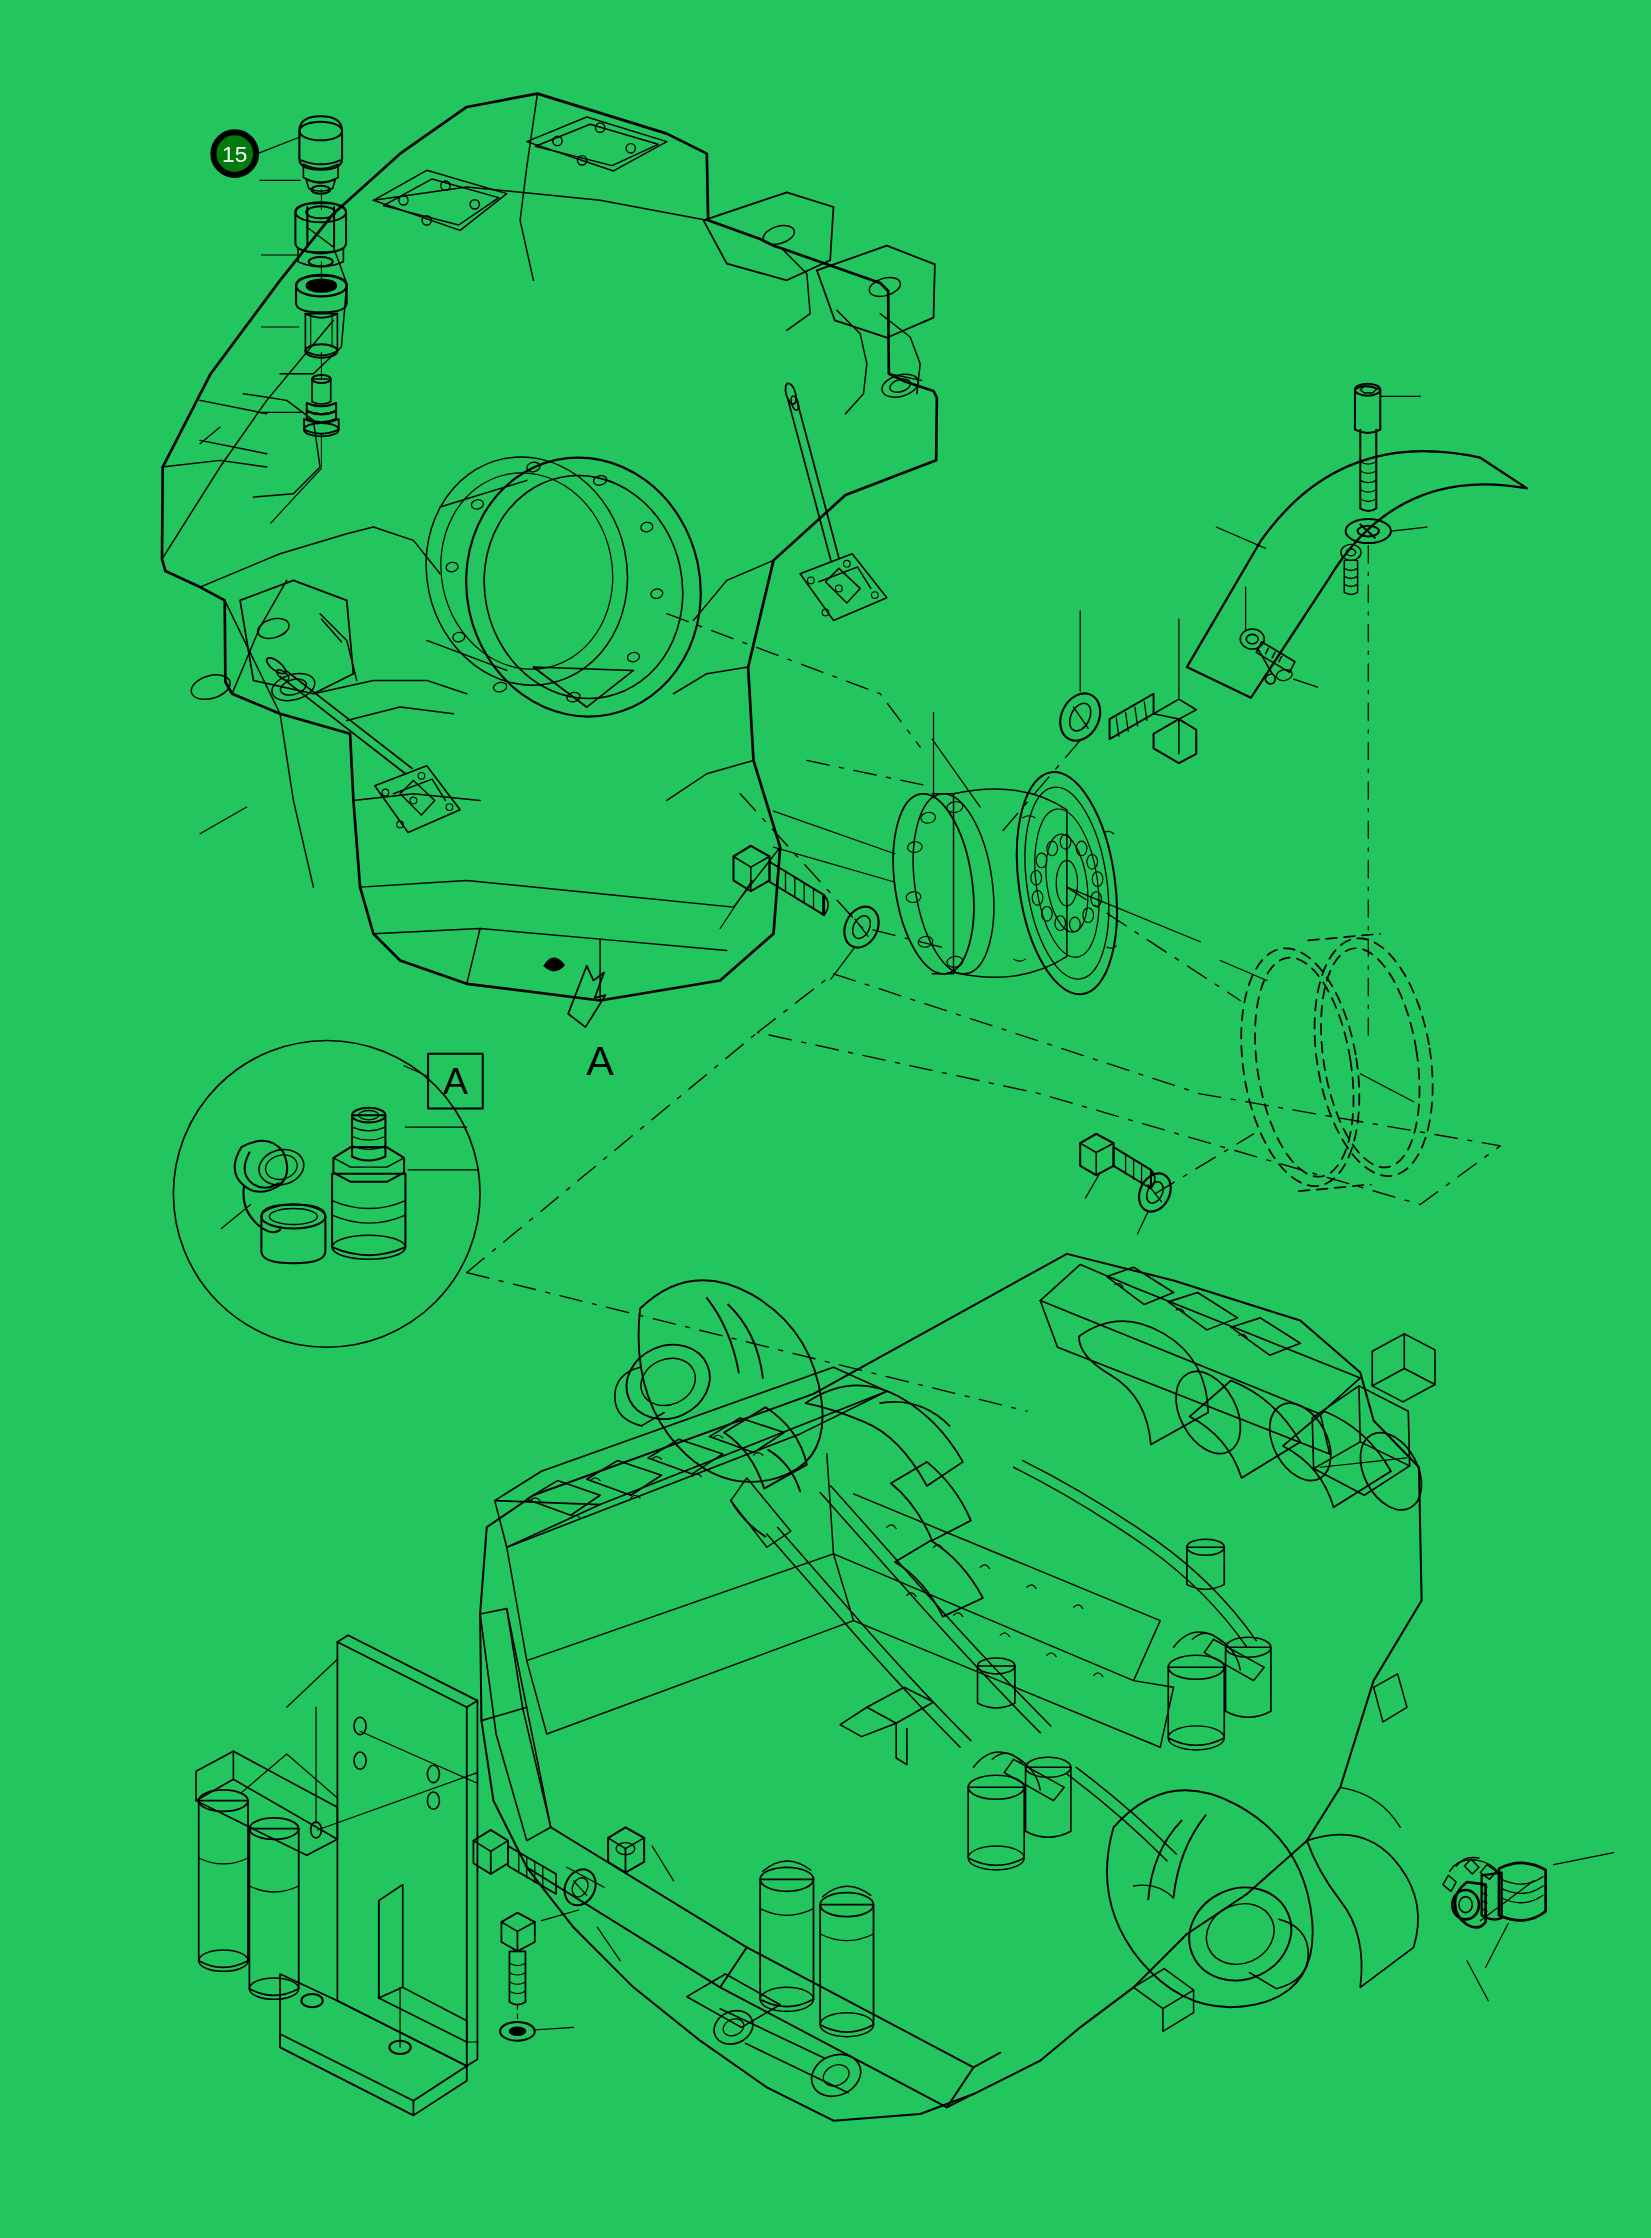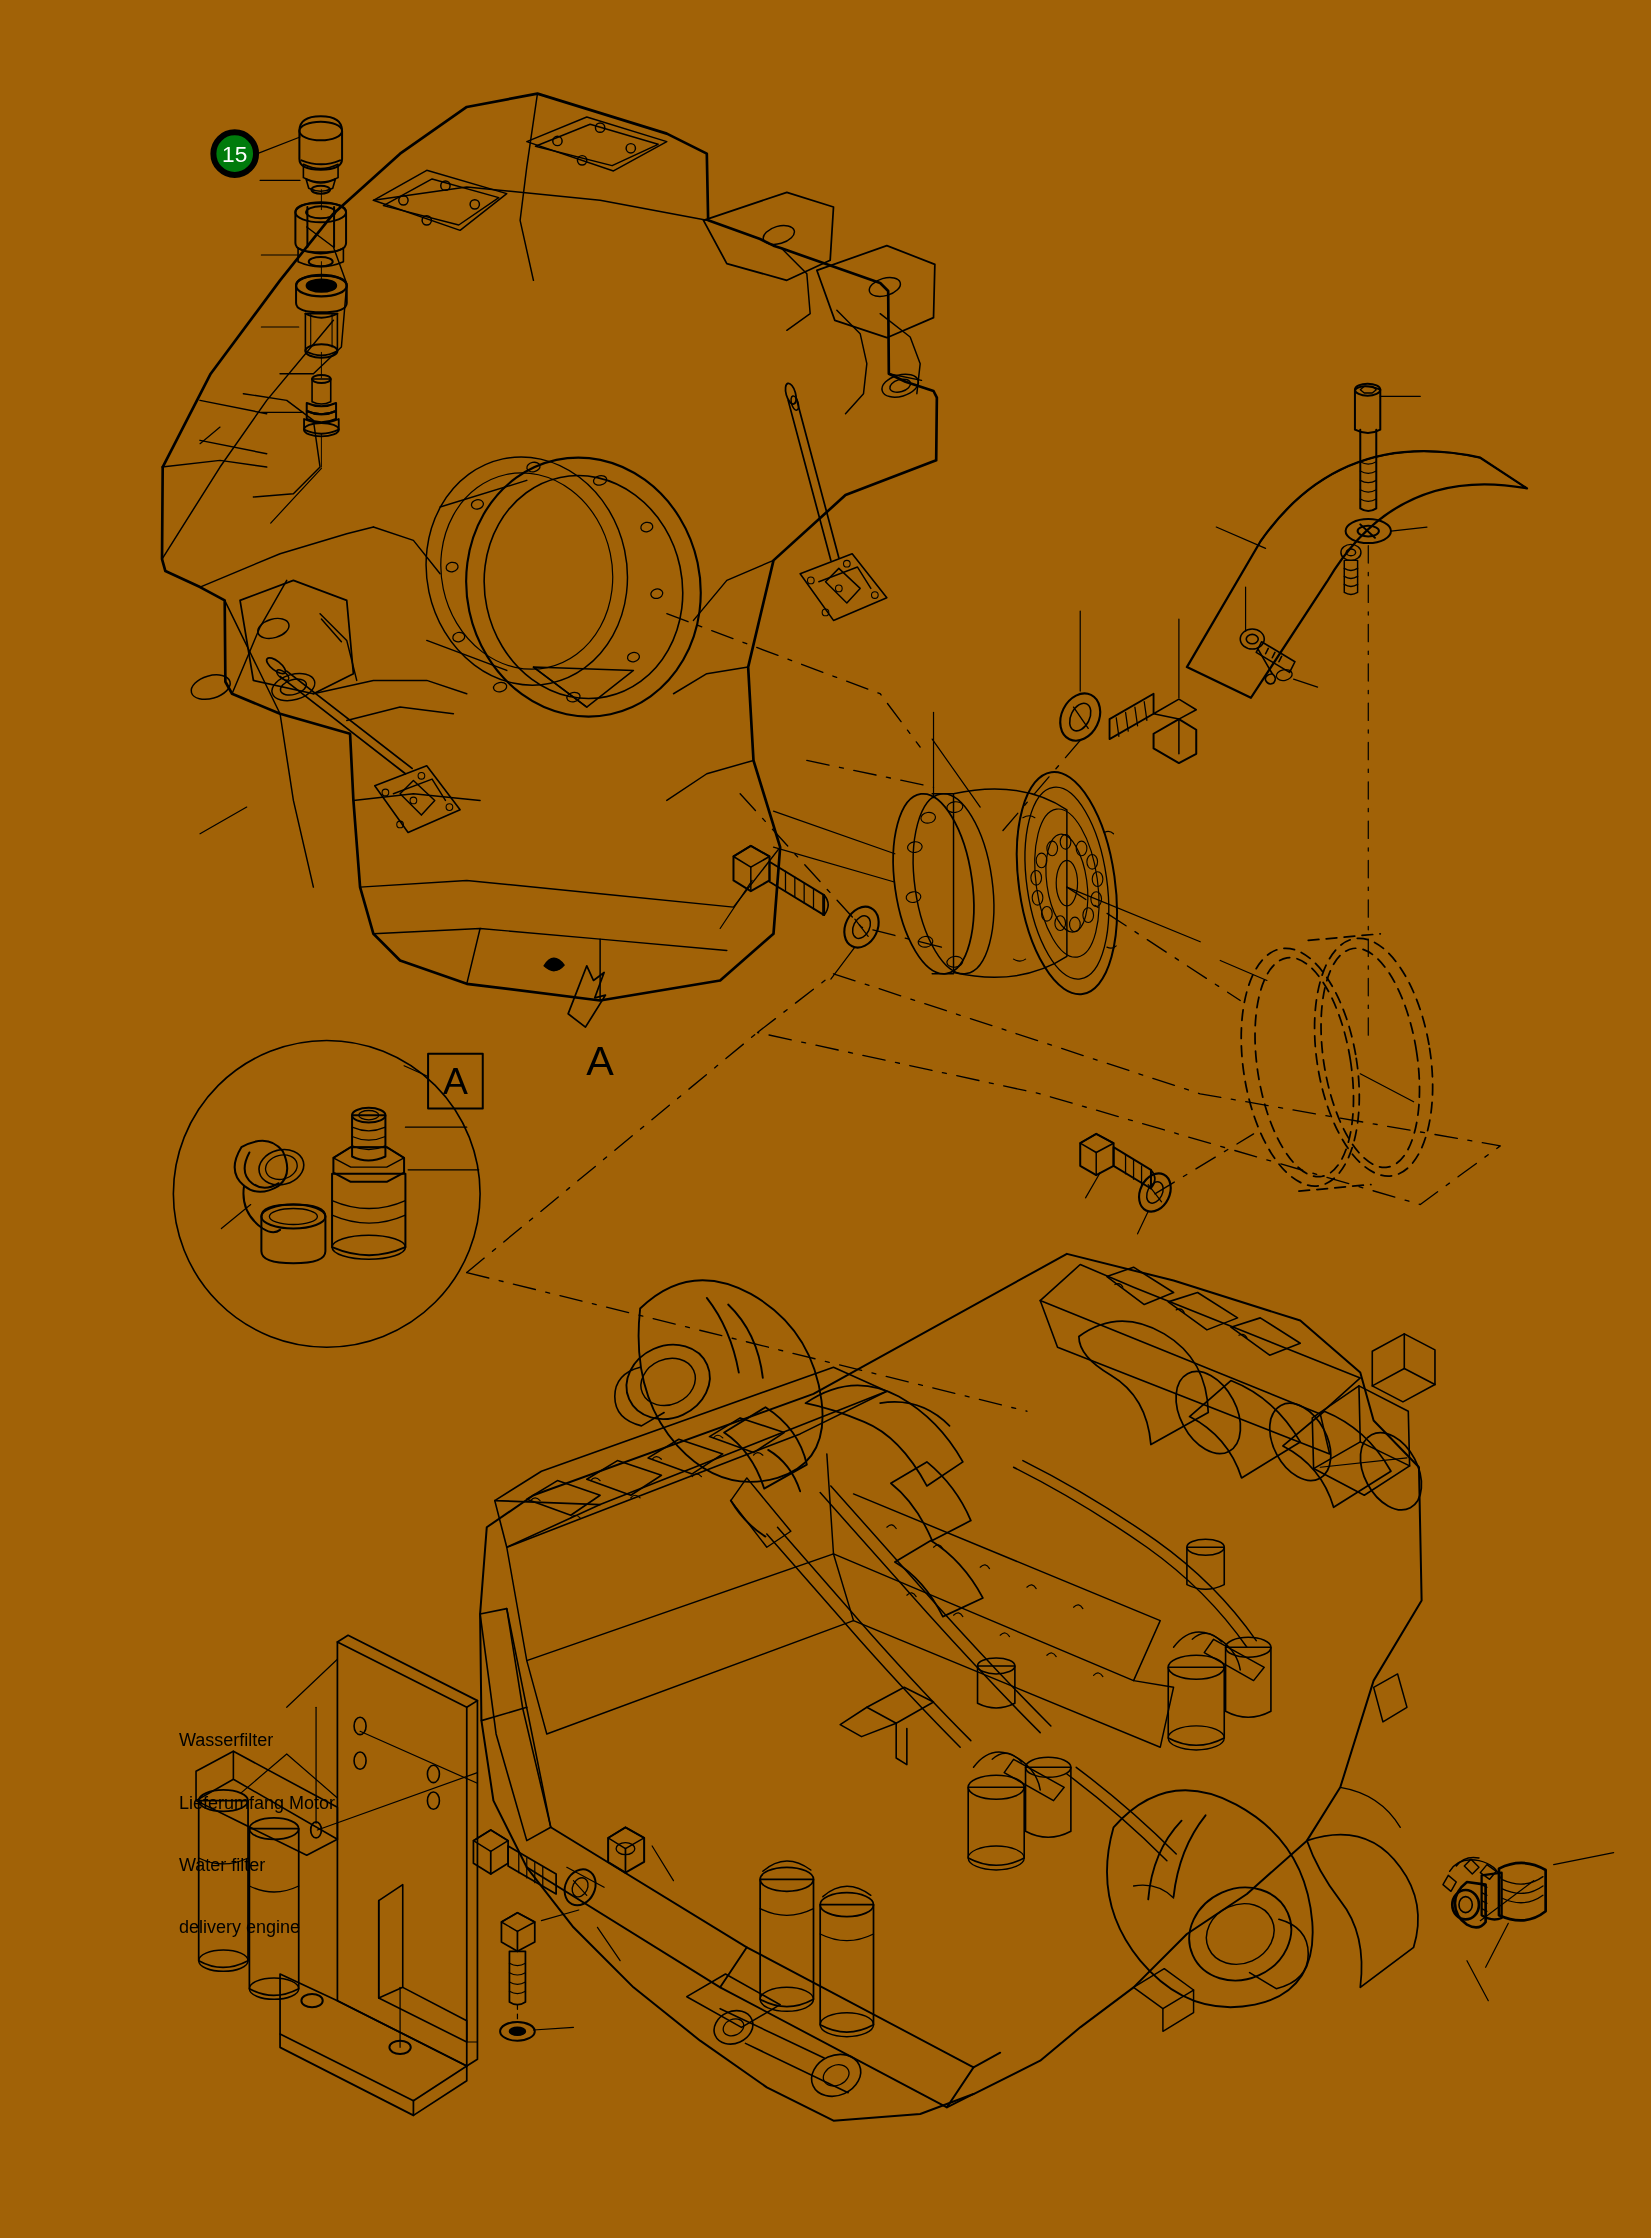--- a/index.html
+++ b/index.html
@@ -1,21 +1,21 @@
 <!DOCTYPE html>
 <html style="font-size:10.7px"><head>
 <meta charset="utf-8">
 <title>Parts Diagram</title>
 <style>
   html,body{margin:0;padding:0;background:#ffffff;}
   body{font-family:"Liberation Sans", sans-serif;}
   #sheet{
     position:relative;
     width:1651px;height:2239px;
-    background:#a16207;
+    background:#22c55e;
     overflow:hidden;
   }
   #sheet svg{position:absolute;left:0;top:0;}
   .callout-text{
     position:absolute;
     font-family:"Liberation Sans", sans-serif;
     font-size:18px;
     line-height:20.7px;
     color:#000;
     white-space:pre;
@@ -854,21 +854,15 @@
     <g>
       <circle cx="352" cy="230" r="32" fill="#007b0c" stroke="#000" stroke-width="9"></circle>
       <text class="badge-num" x="352" y="243" text-anchor="middle">15</text>
     </g>
 
     <text class="glyph-A" x="683" y="1641" text-anchor="middle">A</text>
 
     <text class="glyph-A-big" x="900" y="1612" text-anchor="middle">A</text>
   </svg>
 
-  <div class="callout-text" style="left:179px; top:1689px;">
-    <div>Wasserfilter</div>
-    <div>Lieferumfang Motor</div>
-    <div>Water filter</div>
-    <div>delivery engine</div>
-  </div>
 
 </div>
 
 
 </body></html>

